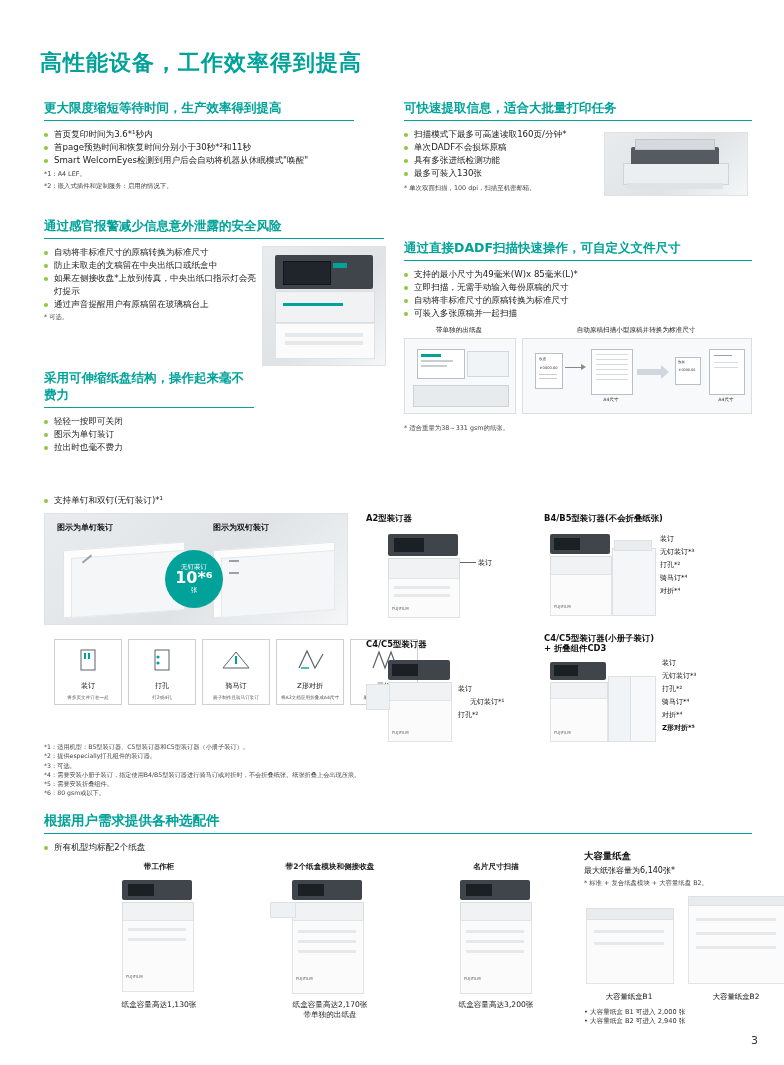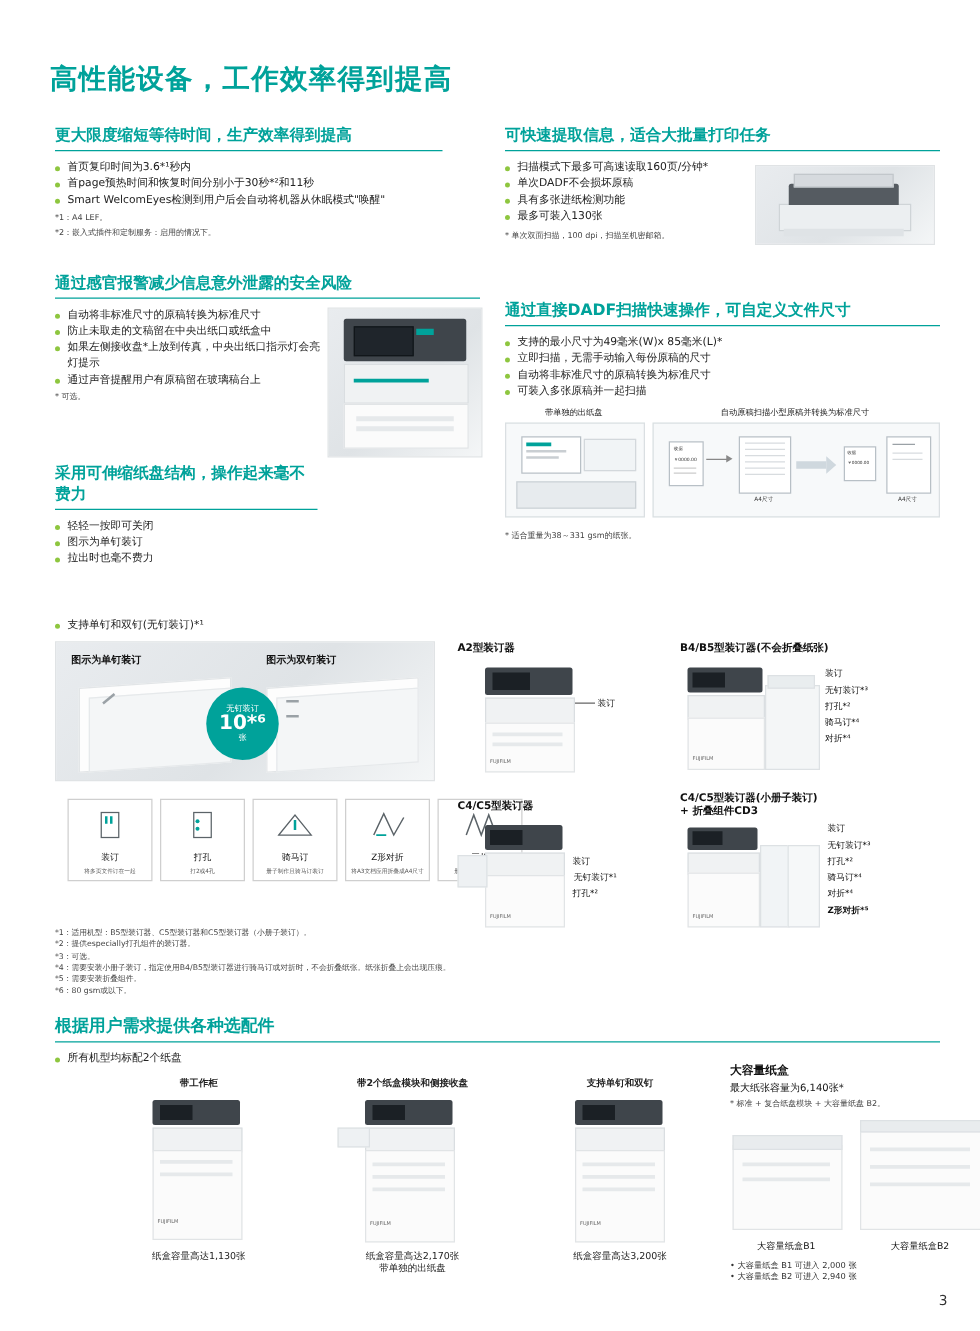--- a/index.html
+++ b/index.html
@@ -296,21 +296,21 @@
       <div style="position:absolute;left:322px;top:126px;width:170px;">
         <div style="font-size:8.4px;font-weight:bold;color:#111;">C4/C5型装订器</div>
         <div style="position:relative;height:92px;margin-top:4px;">
           <div style="position:absolute;left:22px;top:6px;width:62px;height:20px;background:#3f454b;border-radius:2px;"></div>
           <div style="position:absolute;left:26px;top:10px;width:26px;height:12px;background:#1b2025;"></div>
           <div style="position:absolute;left:22px;top:28px;width:62px;height:18px;background:#f0f2f3;border:1px solid #dadee1;"></div>
           <div style="position:absolute;left:22px;top:46px;width:62px;height:40px;background:#fbfbfb;border:1px solid #e1e4e6;"></div>
           <div style="position:absolute;left:26px;top:76px;font-size:4px;color:#666;">FUJIFILM</div>
           <div style="position:absolute;left:0px;top:30px;width:22px;height:24px;background:#eef1f3;border:1px solid #dde1e4;"></div>
           <div style="position:absolute;left:92px;top:30px;font-size:7px;color:#111;">装订</div>
-          <div style="position:absolute;left:93px;top:43px;font-size:7px;color:#111;">无钉装订*¹</div>
+          <div style="position:absolute;left:104px;top:43px;font-size:7px;color:#111;">无钉装订*¹</div>
           <div style="position:absolute;left:92px;top:56px;font-size:7px;color:#111;">打孔*²</div>
         </div>
       </div>
 
       <div style="position:absolute;left:500px;top:120px;width:212px;">
         <div style="font-size:8.4px;font-weight:bold;color:#111;white-space:pre-line;line-height:1.25;">C4/C5型装订器(小册子装订)
 + 折叠组件CD3</div>
         <div style="position:relative;height:92px;margin-top:4px;">
           <div style="position:absolute;left:6px;top:4px;width:56px;height:18px;background:#3f454b;border-radius:2px;"></div>
           <div style="position:absolute;left:10px;top:7px;width:24px;height:11px;background:#1b2025;"></div>
@@ -374,21 +374,21 @@
           <div style="position:absolute;left:58px;top:54px;width:58px;height:3px;background:#e6e9eb;"></div>
           <div style="position:absolute;left:58px;top:64px;width:58px;height:3px;background:#e6e9eb;"></div>
           <div style="position:absolute;left:58px;top:74px;width:58px;height:3px;background:#e6e9eb;"></div>
           <div style="position:absolute;left:56px;top:100px;font-size:4px;color:#666;">FUJIFILM</div>
         </div>
         <div class="cap" style="white-space:pre-line;">纸盒容量高达2,170张
 带单独的出纸盘</div>
       </div>
 
       <div style="position:absolute;left:372px;top:0;width:160px;">
-        <div class="cap" style="font-weight:bold;">支持单钉和双钉</div>
+        <div class="cap" style="font-weight:bold;">名片尺寸扫描</div>
         <div style="position:relative;height:120px;margin-top:4px;">
           <div style="position:absolute;left:44px;top:4px;width:70px;height:20px;background:#3f454b;border-radius:2px;"></div>
           <div style="position:absolute;left:50px;top:8px;width:26px;height:12px;background:#1b2025;"></div>
           <div style="position:absolute;left:44px;top:26px;width:70px;height:18px;background:#f0f2f3;border:1px solid #dadee1;"></div>
           <div style="position:absolute;left:44px;top:44px;width:70px;height:72px;background:#fbfbfb;border:1px solid #e1e4e6;"></div>
           <div style="position:absolute;left:50px;top:54px;width:58px;height:3px;background:#e6e9eb;"></div>
           <div style="position:absolute;left:50px;top:64px;width:58px;height:3px;background:#e6e9eb;"></div>
           <div style="position:absolute;left:50px;top:74px;width:58px;height:3px;background:#e6e9eb;"></div>
           <div style="position:absolute;left:48px;top:100px;font-size:4px;color:#666;">FUJIFILM</div>
         </div>

